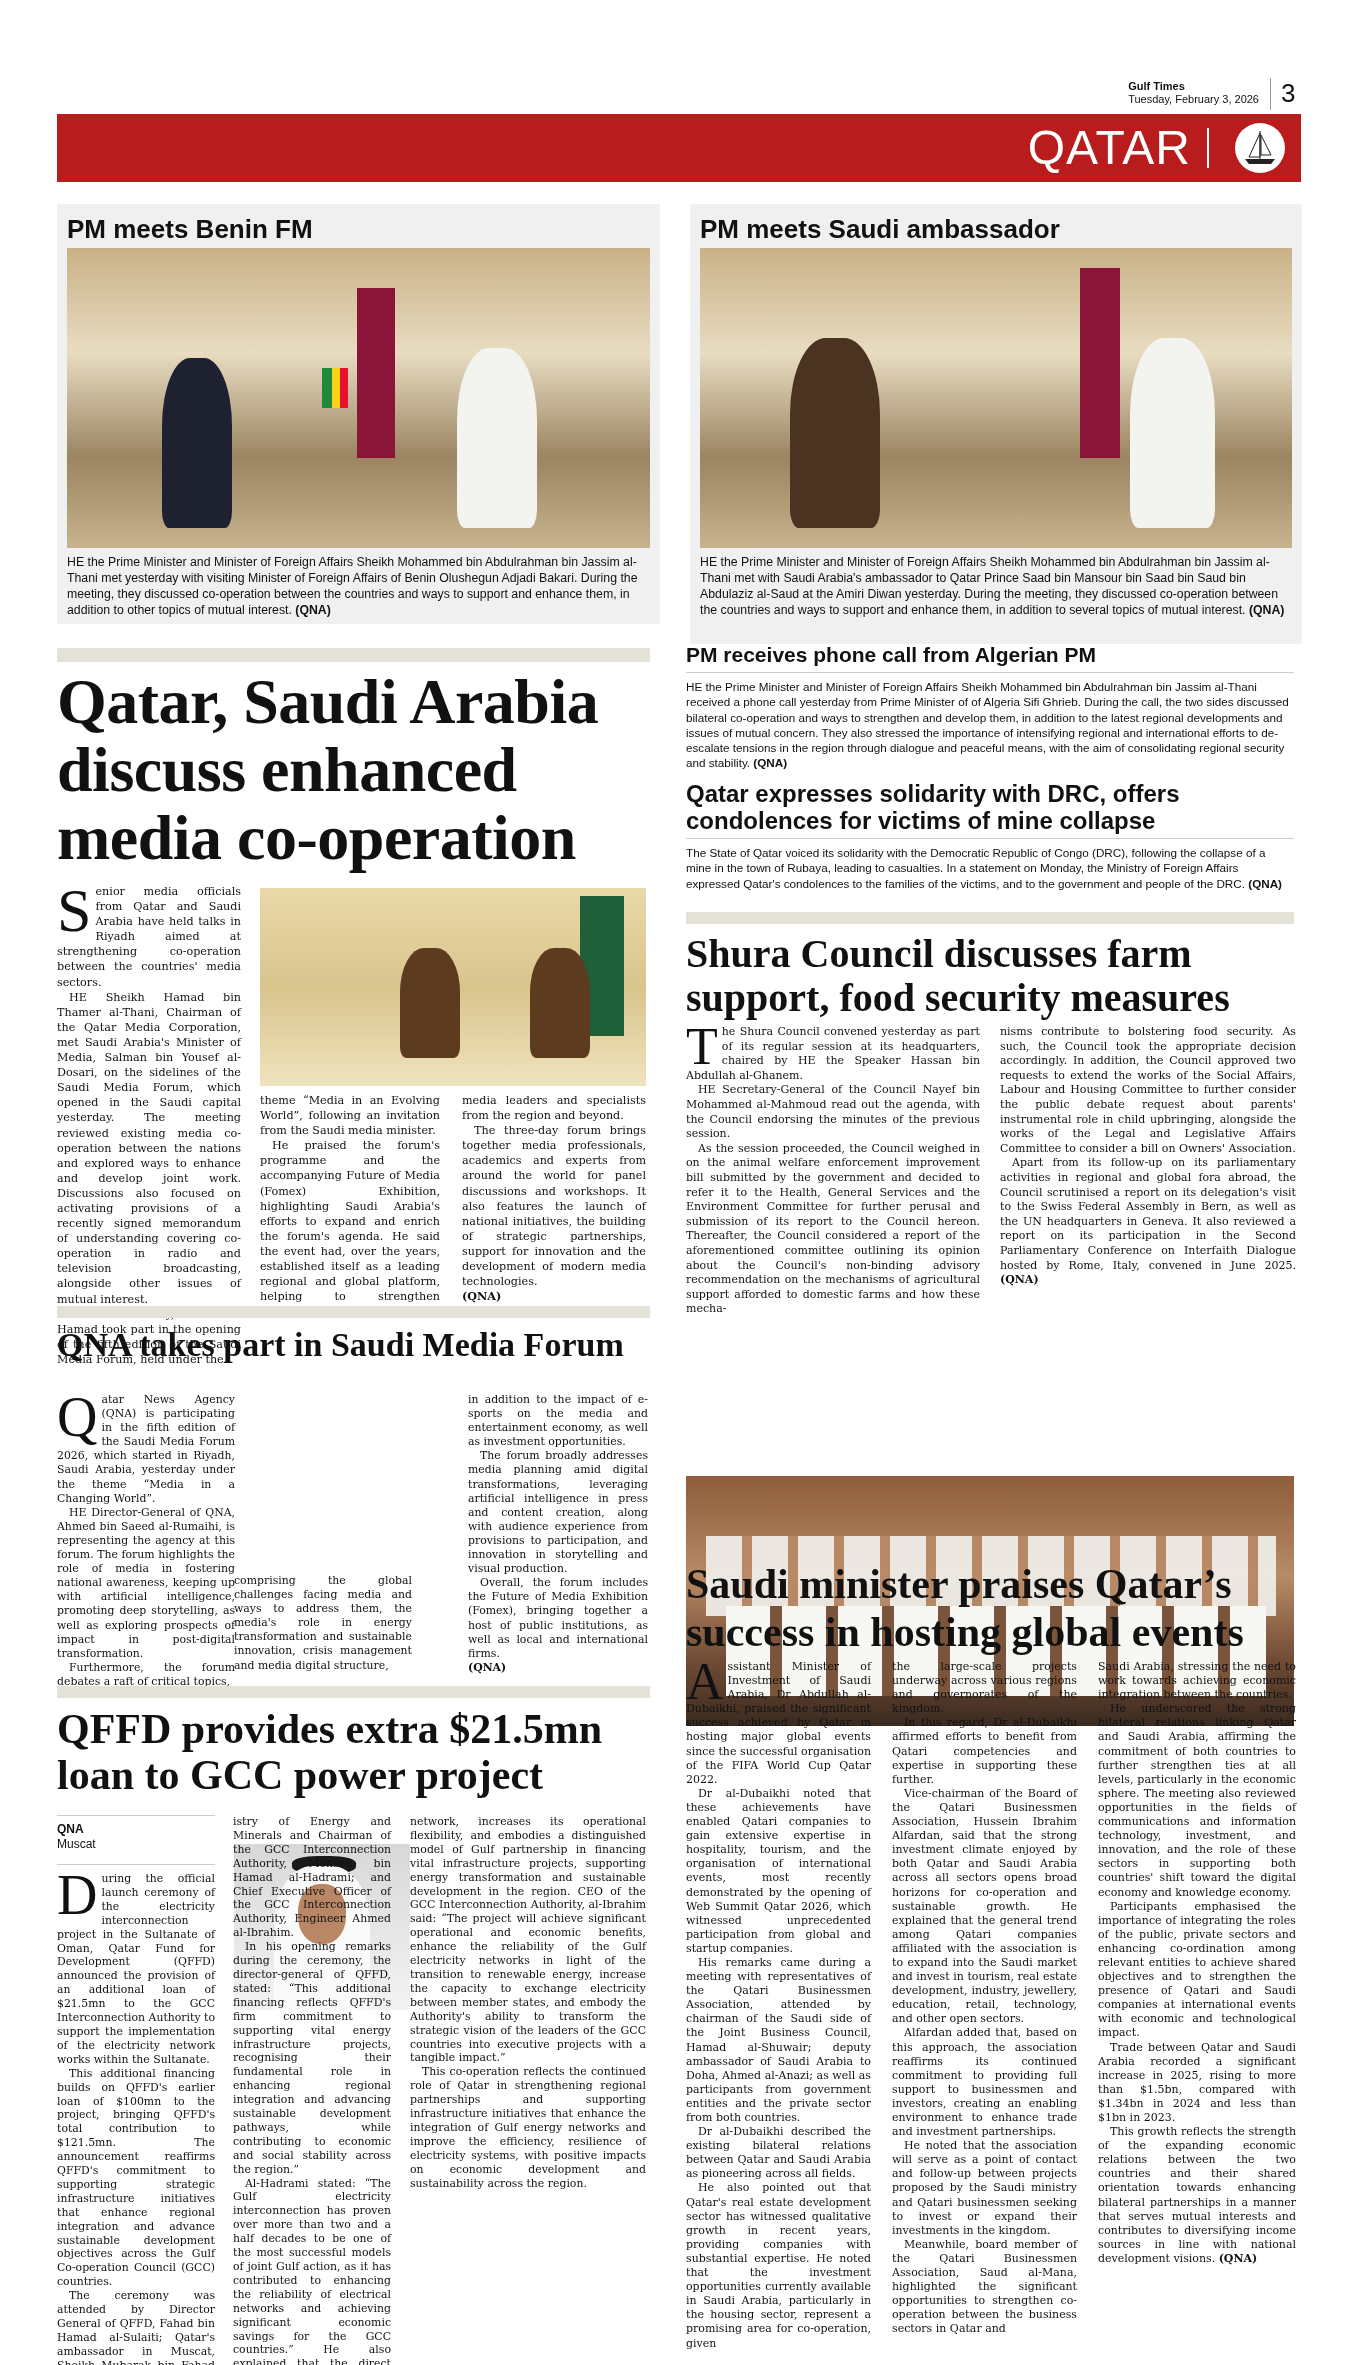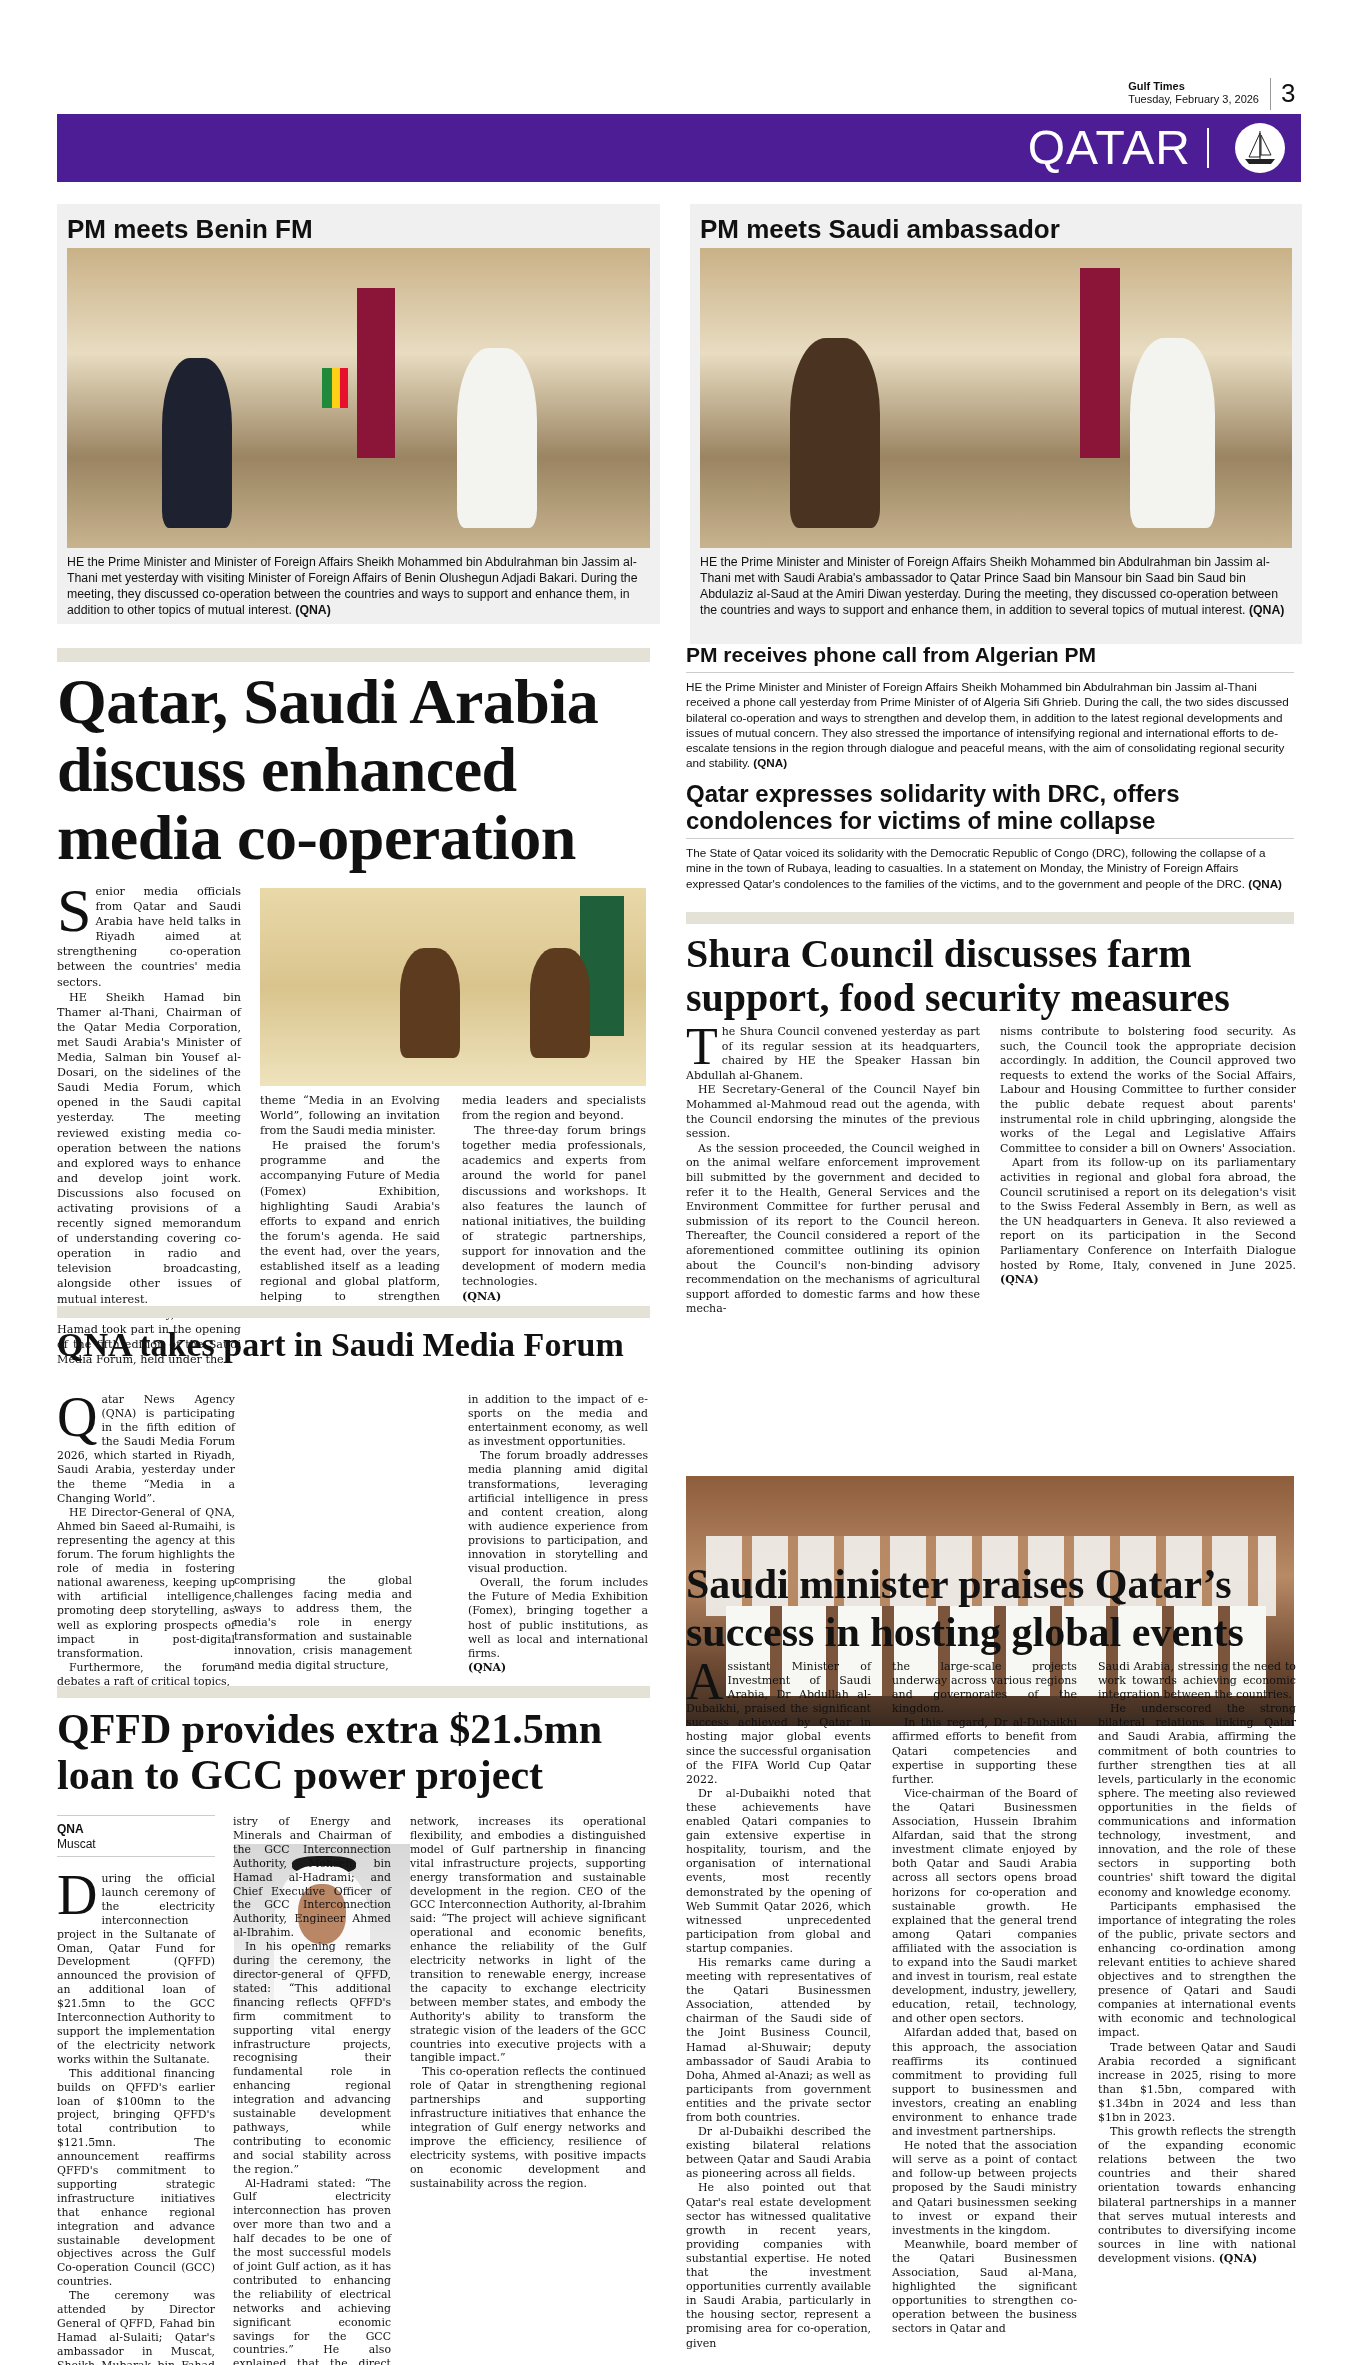--- a/index.html
+++ b/index.html
@@ -2,40 +2,40 @@
 <html><head>
 <meta charset="utf-8">
 <style>
 *{box-sizing:border-box;margin:0;padding:0}
 body{width:1351px;height:2365px;background:#fff;position:relative;overflow:hidden;font-family:"DejaVu Serif",serif;color:#111}
 .abs{position:absolute}
 .sans{font-family:"Liberation Sans",sans-serif}
 .masthead-meta{right:92px;top:80px;text-align:left;font-size:11px;line-height:13px}
 .masthead-meta .pub{font-weight:bold}
 .pagenum{left:1270px;top:78px;font-size:26px;font-family:"Liberation Sans",sans-serif;padding-left:10px;border-left:1px solid #999;height:32px;line-height:30px}
-.banner{left:57px;top:114px;width:1244px;height:68px;background:#4c1d95}
+.banner{left:57px;top:114px;width:1244px;height:68px;background:#b91c1c}
 .banner .sect{position:absolute;right:110px;top:8px;font-family:"Liberation Sans",sans-serif;font-weight:300;font-size:48px;color:#fff;letter-spacing:1px;line-height:52px}
 .banner .bar{position:absolute;right:92px;top:14px;width:2px;height:40px;background:#fff}
 .banner .logo{position:absolute;right:16px;top:9px;width:50px;height:50px;border-radius:50%;background:#fff}
 .photo-box{background:#eff0ef;padding:10px 10px 10px 10px}
 .photo-box h2{font-family:"Liberation Sans",sans-serif;font-weight:bold;font-size:26px;line-height:30px;margin-bottom:4px}
 .ph{background:linear-gradient(135deg,#b69a6a,#e5d3a6 40%,#7a5b35 70%,#d2bf91);position:relative;overflow:hidden}
 .caption{font-family:"Liberation Sans",sans-serif;font-size:12.3px;line-height:16px;margin-top:6px}
 .caption b{font-weight:bold}
 .rule{background:#e4e1d6;height:14px}
 .hl-big{font-family:"Liberation Serif",serif;font-weight:bold;font-size:64px;line-height:68px;letter-spacing:-0.5px}
 .hl-mid{font-family:"Liberation Serif",serif;font-size:40px;line-height:44px}
 .hl-sm{font-family:"Liberation Serif",serif;font-size:34px;line-height:38px}
 .brief-h{font-family:"Liberation Sans",sans-serif;font-weight:bold;font-size:21px;line-height:26px;border-bottom:1px solid #ccc;padding-bottom:4px}
 .brief-p{font-family:"Liberation Sans",sans-serif;font-size:11.7px;line-height:15.3px;margin-top:6px}
 .col{font-family:"DejaVu Serif",serif;font-size:11.2px;line-height:15.1px;text-align:justify;hyphens:auto}
 .col p{text-indent:12px}
 .col p.first{text-indent:0}
 .drop{float:left;font-family:"Liberation Serif",serif;font-size:62px;line-height:48px;margin:2px 4px 0 0}
-.byline{font-family:"Liberation Sans",sans-serif;font-size:12px;line-height:15px;border-top:1px solid #ccc;border-bottom:1px solid #ccc;padding:6px 0 4px}
+.byline{font-family:"Liberation Sans",sans-serif;font-size:12px;line-height:15px;border-top:1px solid #ccc;border-bottom:1px solid #ccc;padding:6px 0 12px}
 .flag-q{position:absolute;background:#8a1538}
 .flag-s{position:absolute;background:#1f5f3a}
 .person{position:absolute;border-radius:40% 40% 10% 10%}
 </style>
 </head>
 <body>
 
 <div class="abs masthead-meta sans">
   <div class="pub">Gulf Times</div>
   <div>Tuesday, February 3, 2026</div>

